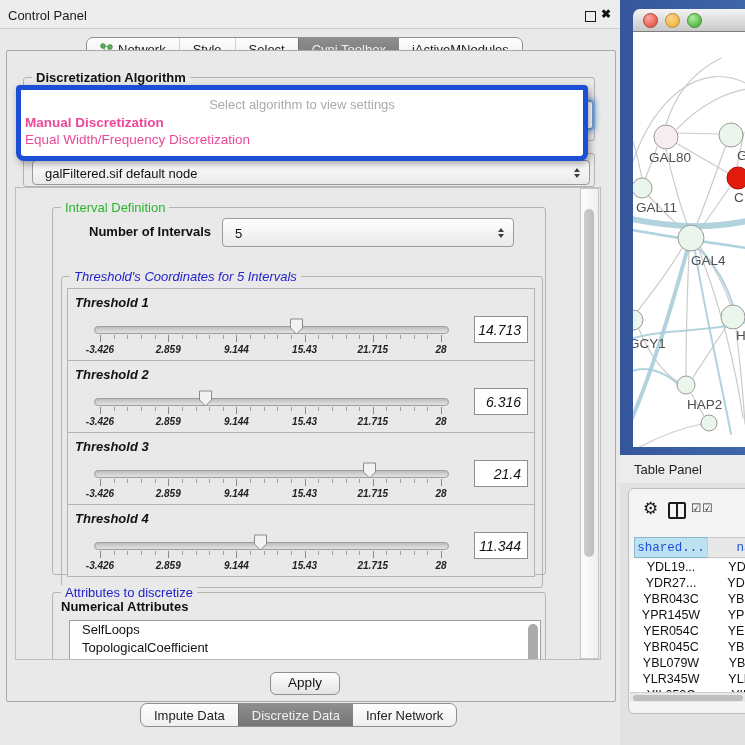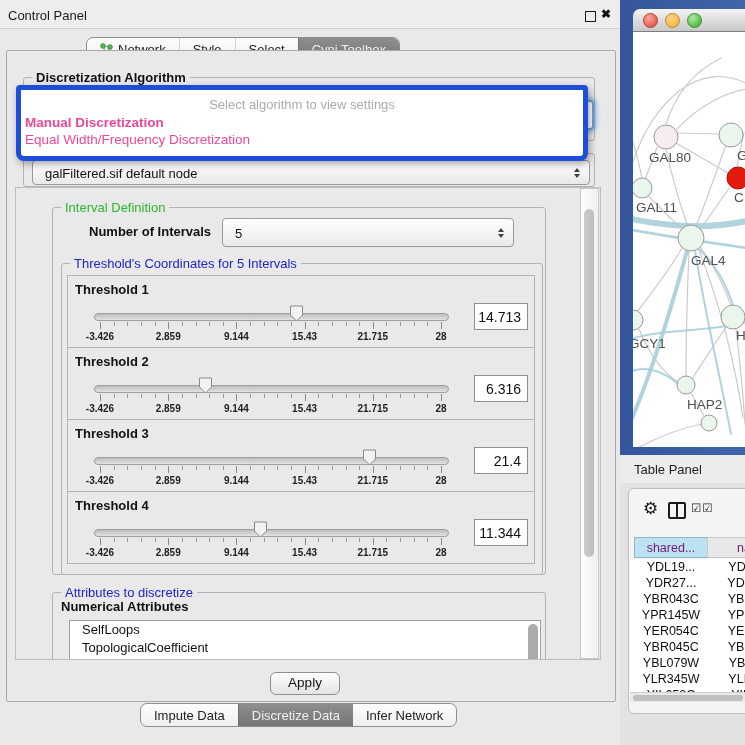--- a/index.html
+++ b/index.html
@@ -83,22 +83,22 @@
   #net-canvas{position:absolute;left:0;top:23px;width:112px;height:415px;background:#FFFFFF;}
 
   #tp-bar{left:620px;top:455px;width:125px;height:28px;background:#ECECEC;border-bottom:1px solid #D2D2D2;text-align:right;}
   #tp-bar span{position:absolute;left:14px;top:7px;font-size:13px;color:#222;}
   #tp-region{left:620px;top:483px;width:125px;height:262px;background:#E2E2E2;}
   #tp-box{position:absolute;left:8px;top:5px;width:130px;height:224px;background:#F4F4F4;border:1px solid #BEBEBE;border-radius:6px;}
   #gear-btn{position:absolute;left:14px;top:8px;font-size:17px;color:#1A1A1A;line-height:24px;}
   #split-btn{position:absolute;left:39px;top:13px;width:14px;height:13px;border:2px solid #1A1A1A;border-radius:2px;}
   #split-btn:before{content:"";position:absolute;left:5.5px;top:0;width:2px;height:13px;background:#1A1A1A;}
   #check-btns{position:absolute;left:62px;top:12px;font-size:11.5px;color:#222;letter-spacing:1px;}
-  .hdr-cell{position:absolute;top:48px;height:21px;font-size:12.5px;color:#701a75;text-align:center;line-height:21px;
-    background:#E8E8E8;border:1px solid #C9C9C9;box-sizing:border-box;}
+  .hdr-cell{position:absolute;top:48px;height:21px;font-size:12.5px;color:#1d4ed8;text-align:center;line-height:21px;
+    background:#E8E8E8;border:1px solid #C9C9C9;box-sizing:border-box;font-family:Liberation Mono, monospace;}
   .hdr-cell.sel{background:#BCE2F2;border:1px solid #88B7CC;}
   #tp-rows{position:absolute;left:1px;top:70px;width:128px;height:141px;background:#FFF;overflow:hidden;}
   .tp-row{position:absolute;width:100%;height:16px;}
   .tp-cell{position:absolute;top:0;height:16px;font-size:12.5px;color:#111;text-align:center;line-height:16px;white-space:nowrap;}
   #tp-hscroll{position:absolute;left:1px;top:203px;width:128px;height:9px;background:#E9E9E9;border-top:1px solid #CFCFCF;}
   #tp-hscroll div{position:absolute;left:3px;top:1.5px;width:110px;height:6px;background:#BFBFBF;border-radius:3px;}
 </style>
 </head>
 <body>
 
@@ -124,20 +124,23 @@
         </div>
         <div class="tab">
           <span>Style</span>
         </div>
         <div class="tab">
           <span>Select</span>
         </div>
         <div class="tab sel">
           <span>Cyni Toolbox</span>
         </div>
+        <div class="tab">
+          <span>jActiveMNodules</span>
+        </div>
       </div>
 
     <div id="content-panel" class="abs">
 
       <div class="group" style="left:16px;top:26px;width:570px;height:62px;">
         <span class="gtitle black">Discretization Algorithm</span>
         <div class="combo focused" style="left:8px;top:22px;width:558px;height:26px;">
           <span class="arrows">
               <i class="up"></i>
               <i class="dn"></i>
@@ -168,21 +171,21 @@
           <span class="gtitle green">Interval Definition</span>
           <span class="abs" style="left:36px;top:16px;font-size:13px;font-weight:bold;color:#111;">Number of Intervals</span>
           <div class="combo" style="left:169px;top:10px;width:290px;height:27px;">
             <span class="cval">5</span>
             <span class="arrows">
                 <i class="up"></i>
                 <i class="dn"></i>
               </span>
           </div>
 
-          <div class="group" style="left:8px;top:55px;width:480px;height:310px;">
+          <div class="group" style="left:8px;top:68px;width:480px;height:310px;font-style:italic;">
             <span class="gtitle blue">Threshold's Coordinates for 5 Intervals</span>
             <div class="abs" style="left:5px;top:12px;">
                 <div class="th-panel">
                   <div class="th-label">Threshold 1</div>
                   <div class="th-track"></div>
                   <div class="th-thumb" style="left: 221.3px;"><svg width="15" height="17">
                       <path d="M1.5,1 h12 v9 l-6,6 l-6,-6 z" fill="#F2F2F2" stroke="#8A8A8A" stroke-width="1"></path>
                     </svg></div>
                   <div class="th-ticks">
                     <i style="left: 0px; height: 7px;"></i>

